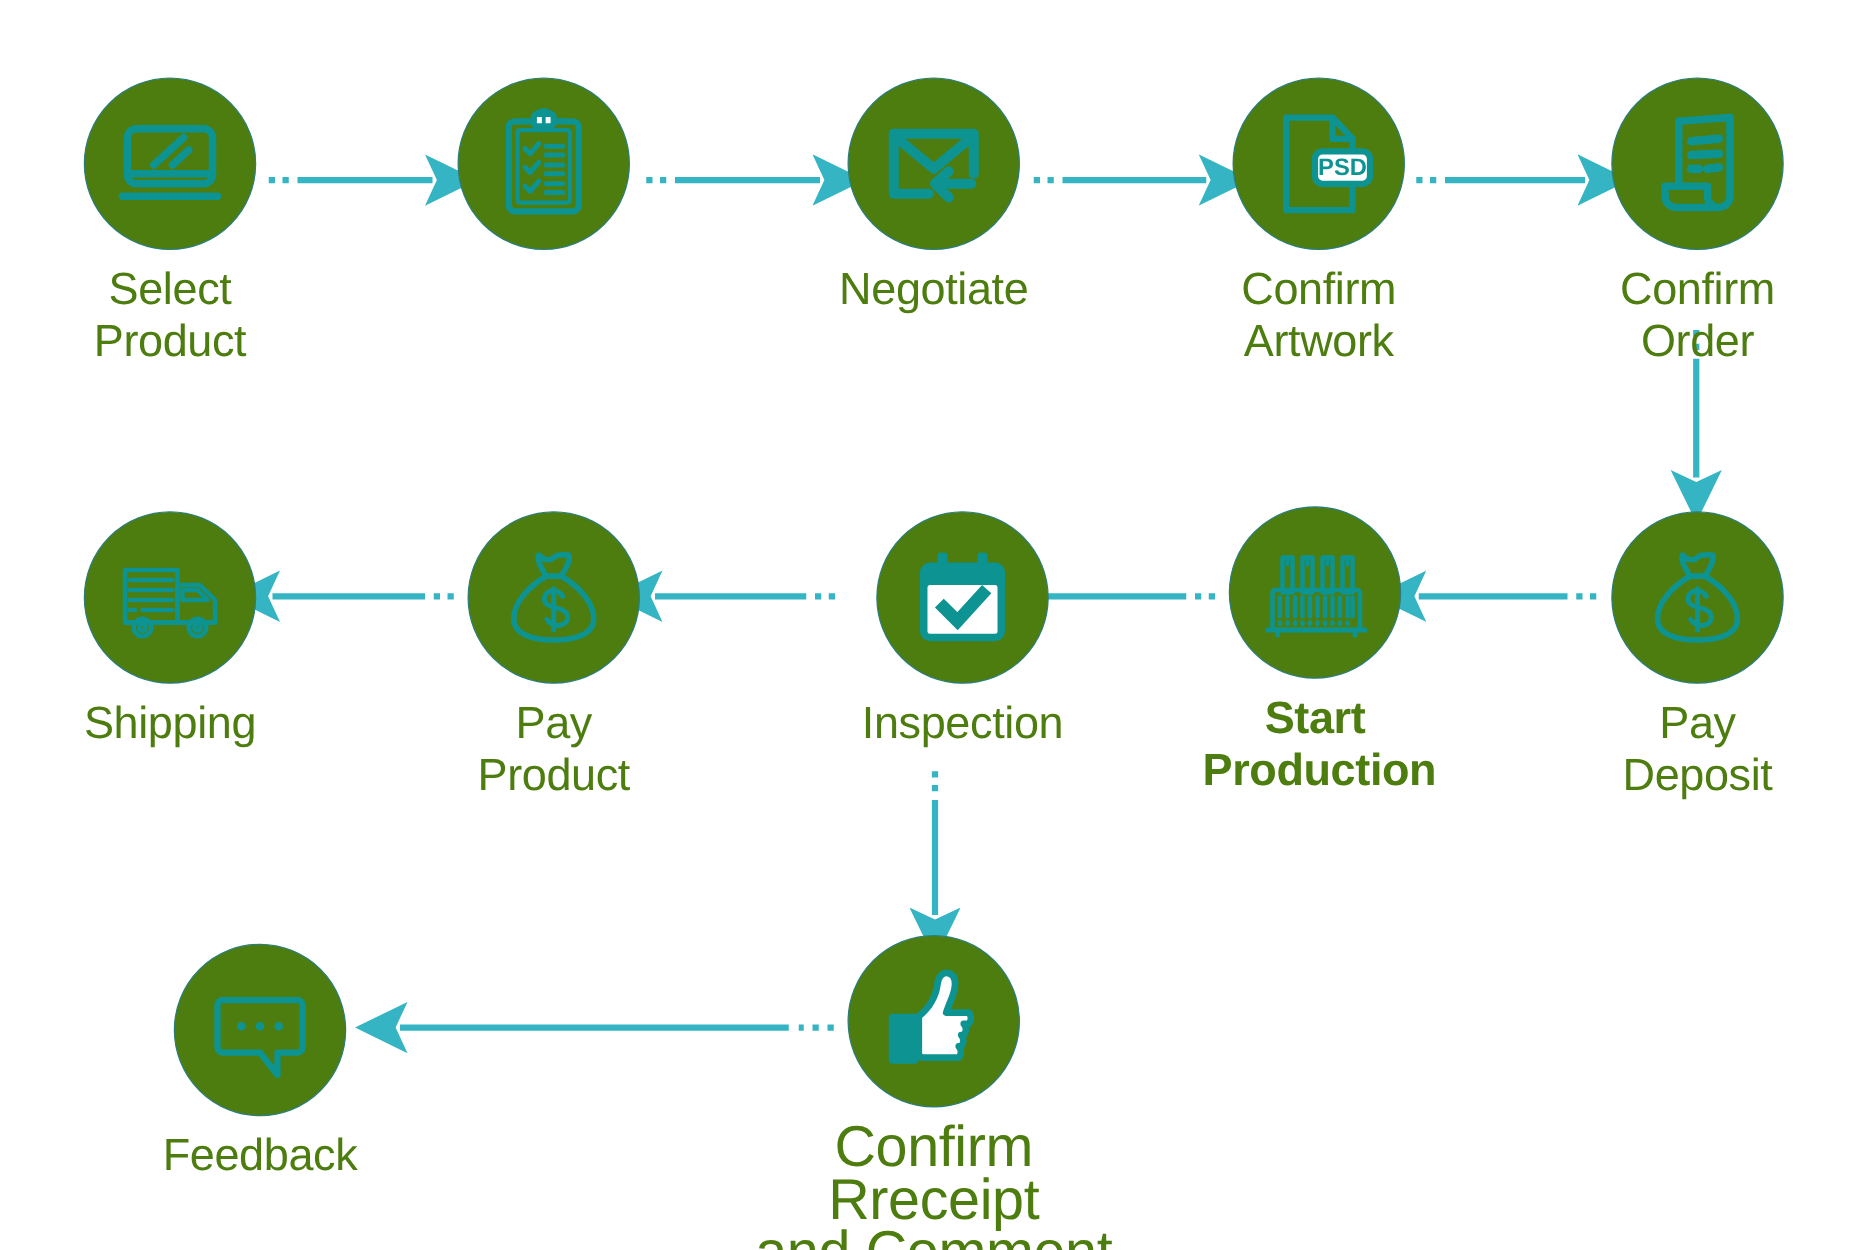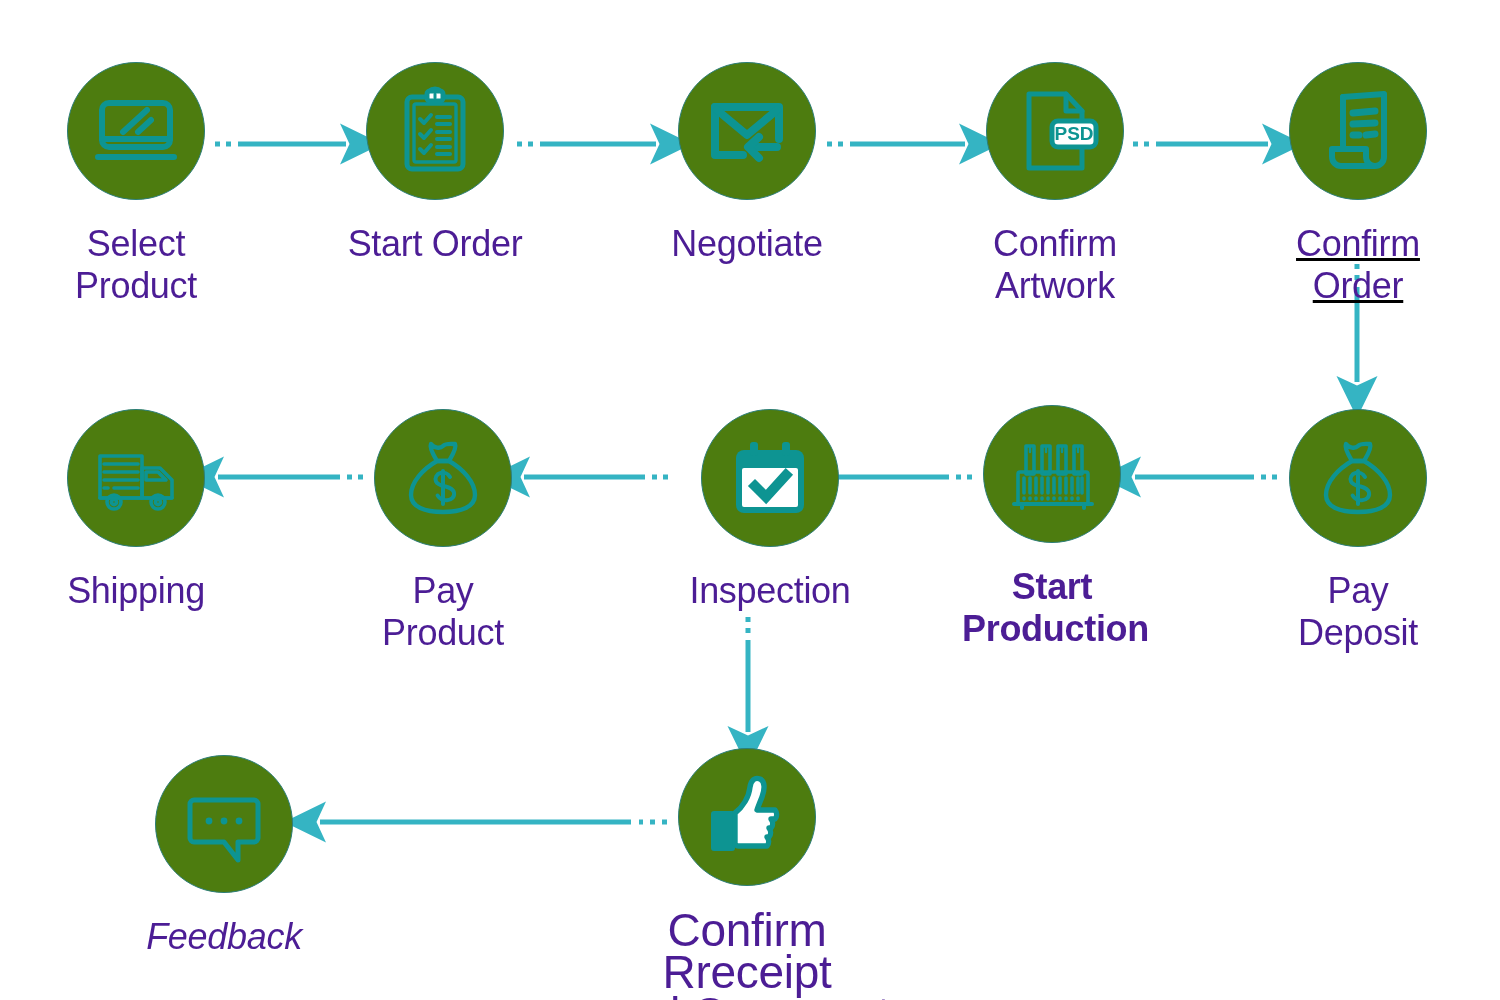--- a/index.html
+++ b/index.html
@@ -19,24 +19,24 @@
     width:138px;height:138px;
     margin:0 auto;
     border-radius:50%;
     border:1.2px solid #2c7e77;
     box-sizing:border-box;
     display:flex;align-items:center;justify-content:center;
     background:#4d7c0f;
   }
   .circle svg{display:block;}
   .label{
-    margin-top:23px;
+    margin-top:10px;
     font-size:36px;
     line-height:42px;
-    color:#4c1d95;
+    color:#4d7c0f;
     white-space:pre-line;
     letter-spacing:-0.3px;
   }
   .label.small{font-size:46px;}
 
   
   #arrows{position:absolute;top:0;left:0;width:1500px;height:1000px;pointer-events:none;}
 </style>
 </head>
 <body>
@@ -138,21 +138,20 @@
           <line x1="50" y1="41" x2="63" y2="41" stroke-width="4"></line>
           <path d="M33 51 l4 4 l7 -8" stroke-width="4"></path>
           <line x1="50" y1="49" x2="63" y2="49" stroke-width="4"></line>
           <line x1="50" y1="56" x2="63" y2="56" stroke-width="4"></line>
           <path d="M33 66 l4 4 l7 -8" stroke-width="4"></path>
           <line x1="50" y1="64" x2="63" y2="64" stroke-width="4"></line>
           <line x1="50" y1="71" x2="63" y2="71" stroke-width="4"></line>
         </svg>
       </span>
     </div>
-    <div class="label">Start Order</div>
   </div>
 
   <div class="node" style="left:657px;top:62px;">
     <div class="circle">
       <span>
         <svg width="96" height="96" viewBox="0 0 96 96" fill="none" stroke="#0d9492" stroke-width="8" stroke-linecap="round" stroke-linejoin="round">
           <path d="M16 24 L16 72 L44 72"></path>
           <path d="M80 56 L80 24 L16 24"></path>
           <path d="M18 27 L48 52 L78 27" stroke-width="8"></path>
           <path d="M78 64 L50 64" stroke-width="8"></path>
@@ -170,21 +169,21 @@
           <path d="M22 11 L59 11 L75 28 L75 85 L22 85 Z"></path>
           <path d="M59 11 L59 28 L75 28"></path>
           <rect x="45" y="38" width="44" height="26" rx="6" fill="#ffffff"></rect>
           <text x="67" y="57" font-family="'Liberation Sans',sans-serif" font-size="19" font-weight="bold" fill="#0d9492" stroke="none" text-anchor="middle">PSD</text>
         </svg>
       </span>
     </div>
     <div class="label">Confirm Artwork</div>
   </div>
 
-  <div class="node" style="left:1268px;top:62px;text-decoration:underline;">
+  <div class="node" style="left:1268px;top:62px;">
     <div class="circle">
       <span>
         <svg width="96" height="96" viewBox="0 0 96 96" fill="none" stroke="#0d9492" stroke-width="6" stroke-linecap="round" stroke-linejoin="round">
           <path d="M33 14 L74 11 L74 74 a9 9 0 0 1 -18 0 L56 66 L22 66 L22 74 a9 9 0 0 0 9 9 L65 83"></path>
           <path d="M33 14 L33 66"></path>
           <line x1="43" y1="30" x2="65" y2="28" stroke-width="7"></line>
           <line x1="43" y1="41" x2="65" y2="40" stroke-width="7"></line>
           <line x1="43" y1="52" x2="49" y2="52" stroke-width="7"></line>
           <line x1="56" y1="52" x2="65" y2="51" stroke-width="7"></line>
         </svg>
@@ -299,21 +298,21 @@
           <path d="M36 14 c3 4 9 5 12 2 c3 -3 9 -2 12 -2 c2 4 -3 12 -6 17 L42 31 C39 26 34 18 36 14 Z"></path>
           <path d="M42 31 C28 39 16 52 16 65 c0 12 14 17 32 17 c18 0 32 -5 32 -17 c0 -13 -12 -26 -26 -34 Z"></path>
           <path d="M55 47 c-2 -3.5 -6 -5 -9.5 -4 c-4 1 -6 5 -4.5 8.5 c1.6 3.6 6 4.2 9.6 5 c4 1 7.6 2.4 8.4 6.2 c0.8 4 -2.4 7.4 -7 7.6 c-4 0.2 -7.4 -1.6 -9.4 -4.8" stroke-width="4"></path>
           <line x1="48" y1="41" x2="48" y2="74" stroke-width="4"></line>
         </svg>
       </span>
     </div>
     <div class="label">Pay Deposit</div>
   </div>
 
-  <div class="node" style="left:134px;top:755px;font-style:italic;">
+  <div class="node" style="left:118px;top:755px;">
     <div class="circle">
       <span>
         <svg width="96" height="96" viewBox="0 0 96 96" fill="none" stroke="#0d9492" stroke-width="5" stroke-linecap="round" stroke-linejoin="round">
           <path d="M18 24 L78 24 a4 4 0 0 1 4 4 L82 62 a4 4 0 0 1 -4 4 L62 66 L62 84 L48 66 L18 66 a4 4 0 0 1 -4 -4 L14 28 a4 4 0 0 1 4 -4 Z"></path>
           <circle cx="33" cy="45" r="3.4" fill="#0d9492" stroke="none"></circle>
           <circle cx="48" cy="45" r="3.4" fill="#0d9492" stroke="none"></circle>
           <circle cx="63" cy="45" r="3.4" fill="#0d9492" stroke="none"></circle>
         </svg>
       </span>
     </div>

